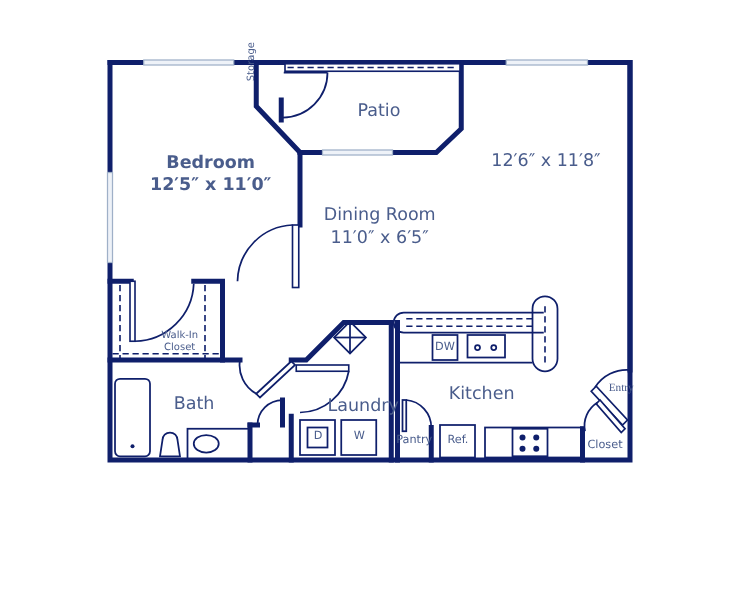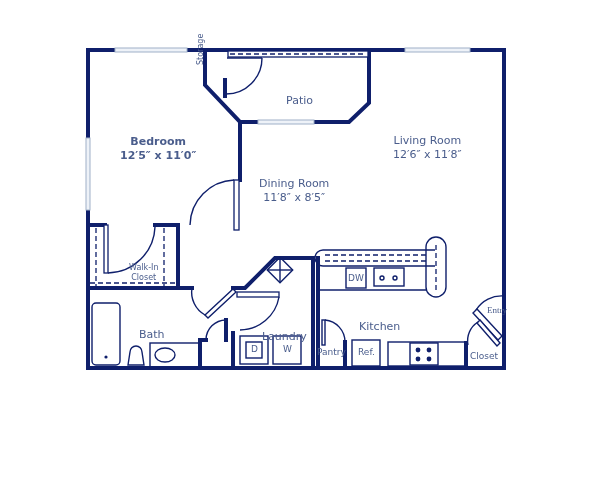--- a/index.html
+++ b/index.html
@@ -3,21 +3,21 @@
 <meta charset="utf-8">
 <style>
   html, body { margin:0; padding:0; background:#ffffff; }
   body { width:600px; height:490px; position:relative; overflow:hidden; font-family:"DejaVu Sans", sans-serif; }
   svg { position:absolute; left:0; top:0; }
   .wall { stroke:#0f1f6b; stroke-width:4; fill:none; stroke-linecap:square; }
   .thin { stroke:#0f1f6b; stroke-width:1.4; fill:none; }
   .win { stroke:#9fb0c8; stroke-width:1; fill:#eef2f8; }
   .dash { stroke:#0f1f6b; stroke-width:1.3; fill:none; stroke-dasharray:5 3; }
   .lbl { position:absolute; color:#4a5d8c; text-align:center; white-space:nowrap; line-height:1.25; }
-  .room { font-size:11px;margin-top:13px; }
+  .room { font-size:14px; }
   .small { font-size:9px; }
   .tiny { font-size:8px; }
 </style>
 </head>
 <body>
 
 <svg width="600" height="490" viewBox="0 0 600 490">
 
   <g>
     <polyline class="wall" points="88,50 88,368 504,368 504,50 405,50"></polyline>
@@ -119,26 +119,25 @@
   </g>
 </svg>
 
 <div class="lbl room" style="left:120px;top:122px;font-weight:bold;">
   <div>Bedroom</div>
   <div>12′5″ x 11′0″</div>
 </div>
 <div class="lbl room" style="left:286px;top:81px;">Patio</div>
 <div class="lbl tiny" style="left:196px;top:65px;transform:rotate(-90deg);transform-origin:left top;">Storage</div>
 <div class="lbl room" style="left:393px;top:121px;">
-  <div>Living Room</div>
   <div>12′6″ x 11′8″</div>
 </div>
 <div class="lbl room" style="left:259px;top:164px;">
   <div>Dining Room</div>
-  <div>11′8″ x 8′5″</div>
+  <div>11′0″ x 6′5″</div>
 </div>
 <div class="lbl tiny" style="left:129px;top:263px;">
   <div>Walk-In</div>
   <div>Closet</div>
 </div>
 <div class="lbl room" style="left:139px;top:315px;">Bath</div>
 <div class="lbl room" style="left:262px;top:317px;">Laundry</div>
 <div class="lbl room" style="left:359px;top:307px;text-align:center;">Kitchen</div>
 <div class="lbl small" style="left:317px;top:347px;">Pantry</div>
 <div class="lbl small" style="left:470px;top:351px;">Closet</div>

